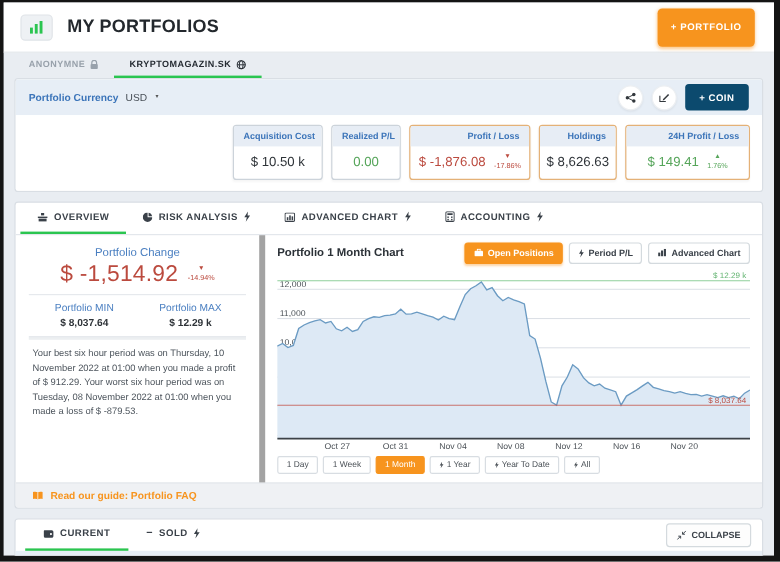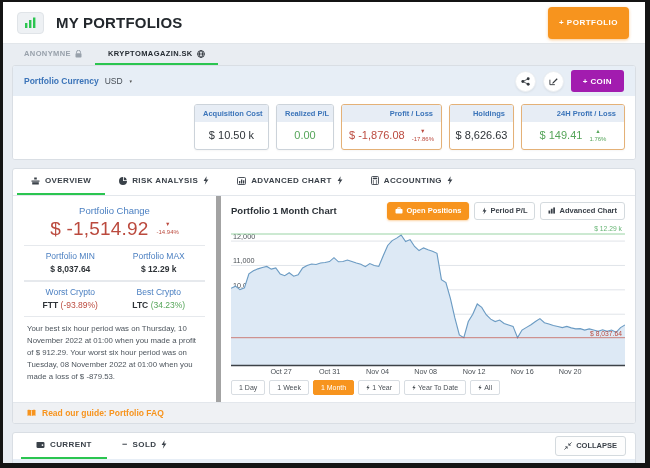--- a/index.html
+++ b/index.html
@@ -21,21 +21,21 @@
   .card { background:#fff; border:1px solid #d9dee4; border-radius:3px; margin:0 9px; overflow:hidden; }
 
   
   .card1 { margin-top:0; }
   .cur-row { height:30px; background:#e7eef6; display:flex; align-items:center; padding:0 11px; }
   .cur-label { font-size:8.5px; font-weight:700; color:#3b74b9; margin-right:6px; }
   .cur-select { font-size:8.5px; color:#474e56; display:flex; align-items:center; gap:7px; cursor:pointer; }
   .caret { font-size:5px; color:#555; }
   .cur-actions { margin-left:auto; display:flex; align-items:center; gap:7px; }
   .circ-btn { width:21px; height:21px; border-radius:50%; background:#fff; border:1px solid #eceff2; display:flex; align-items:center; justify-content:center; cursor:pointer; box-shadow:0 1px 2px rgba(0,0,0,.06); }
-  .btn-coin { background:#a21caf; color:#fff; border:none; border-radius:3px; height:22px; padding:0 12px; font-size:8px; font-weight:700; letter-spacing:.4px; cursor:pointer; font-family:inherit; }
+  .btn-coin { background:#0c4a6e; color:#fff; border:none; border-radius:3px; height:22px; padding:0 12px; font-size:8px; font-weight:700; letter-spacing:.4px; cursor:pointer; font-family:inherit; }
   .stats-row { display:flex; justify-content:flex-end; gap:7px; padding:8px 10px 9px; background:#fff; }
   .sbox { border:1px solid #ccd3da; border-radius:3px; background:#fff; overflow:hidden; box-shadow:0 1px 2px rgba(0,0,0,.04); }
   .sbox.hl { border-color:#e4b177; }
   .sbox .lab { background:#e7edf5; color:#3b74b9; font-size:7.5px; font-weight:700; padding:4px 8px; text-align:center; white-space:nowrap; }
   .sbox.hl .lab { text-align:right; }
   .sbox .val { font-size:11px; color:#2e3338; padding:7px 8px; display:flex; align-items:center; justify-content:center; gap:7px; white-space:nowrap; }
   .val.red { color:#bb4a3e; } .val.green { color:#56a55a; }
   .delta { display:flex; flex-direction:column; align-items:center; line-height:1; gap:1px; }
   .delta .tri { font-size:5.5px; } .delta .pct { font-size:6px; }
   .delta.red { color:#bb4a3e; } .delta.green { color:#56a55a; }
@@ -267,30 +267,20 @@
             <div class="lp-cap">Portfolio MIN</div>
             <div class="lp-val">$ 8,037.64</div>
           </div>
           <div class="lp-cell">
             <div class="lp-cap">Portfolio MAX</div>
             <div class="lp-val">$ 12.29 k</div>
           </div>
         </div>
         <div class="lp-divider"></div>
         <div class="lp-divider"></div>
-        <div class="lp-row">
-          <div class="lp-cell">
-            <div class="lp-cap">Worst Crypto</div>
-            <div class="lp-val"><span>FTT</span> <span class="neg">(-93.89%)</span></div>
-          </div>
-          <div class="lp-cell">
-            <div class="lp-cap">Best Crypto</div>
-            <div class="lp-val"><span>LTC</span> <span class="pos">(34.23%)</span></div>
-          </div>
-        </div>
         <div class="lp-divider"></div>
         <p class="summary">Your best six hour period was on Thursday, 10 November 2022 at 01:00 when you made a profit of $ 912.29. Your worst six hour period was on Tuesday, 08 November 2022 at 01:00 when you made a loss of $ -879.53.</p>
       </aside>
 
       <div class="rpanel">
         <div class="chart-head">
           <span class="chart-title">Portfolio 1 Month Chart</span>
           <span class="chart-btns">
             <button class="cbtn active">
               <svg width="8" height="7" viewBox="0 0 10 9">

